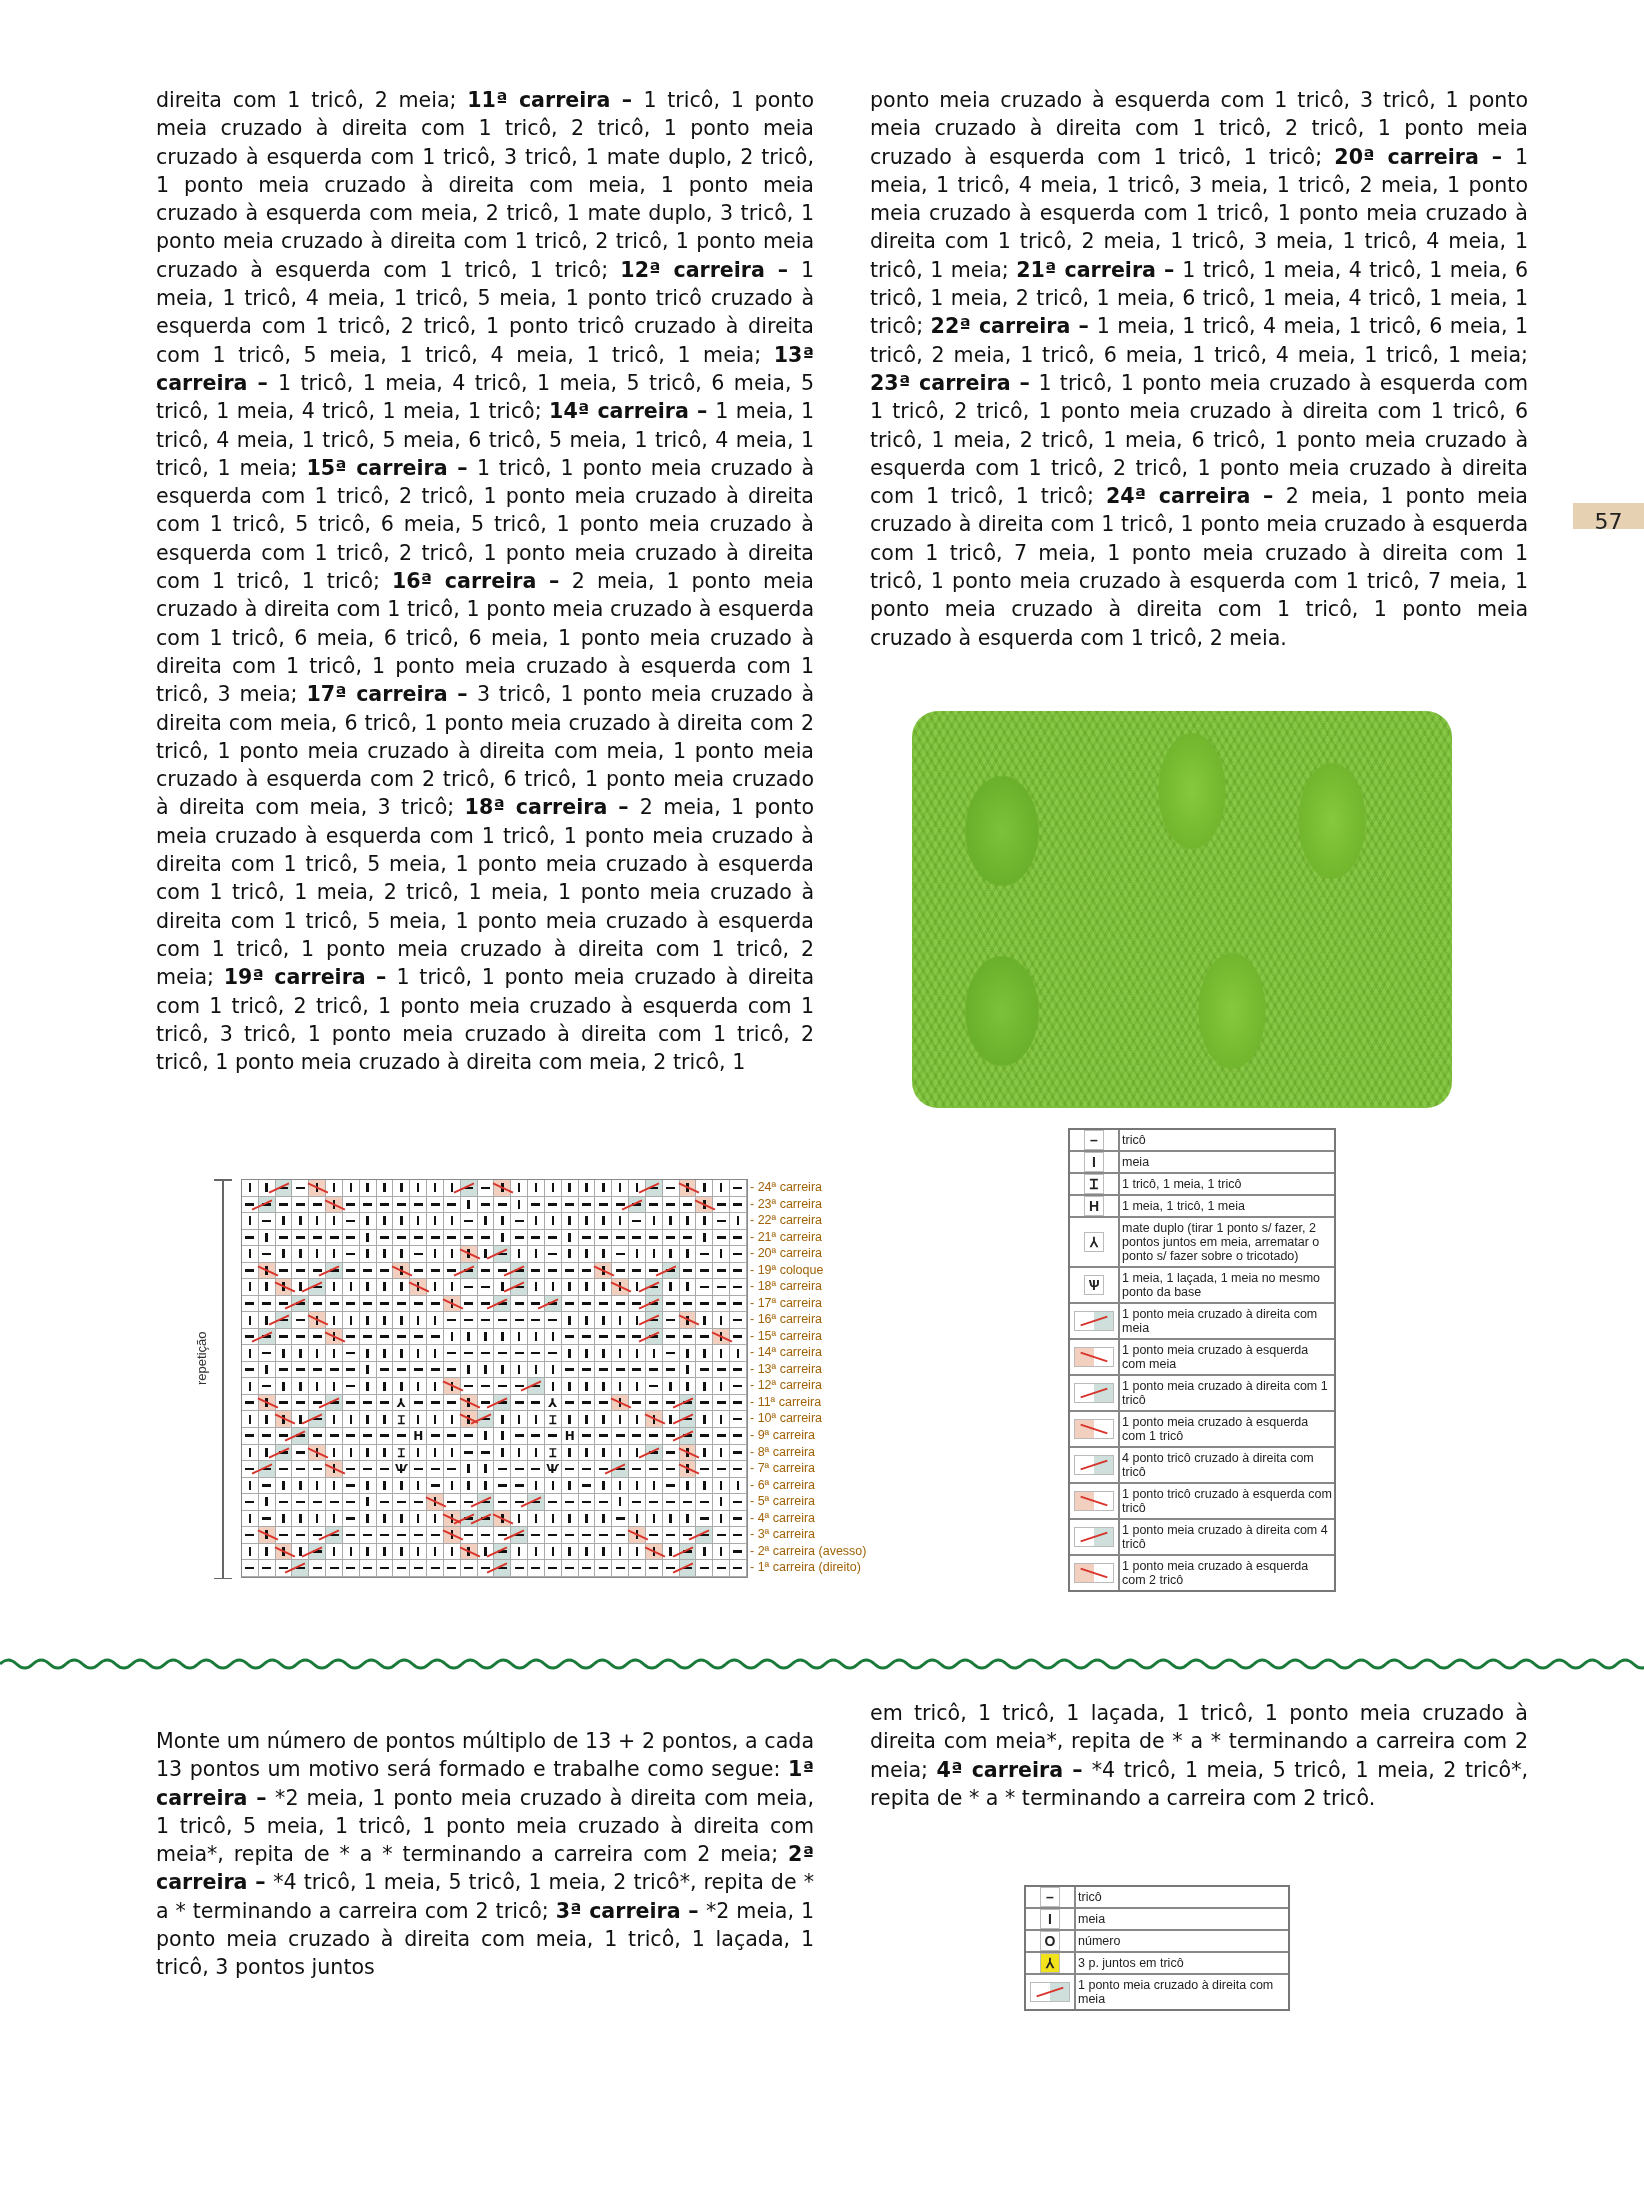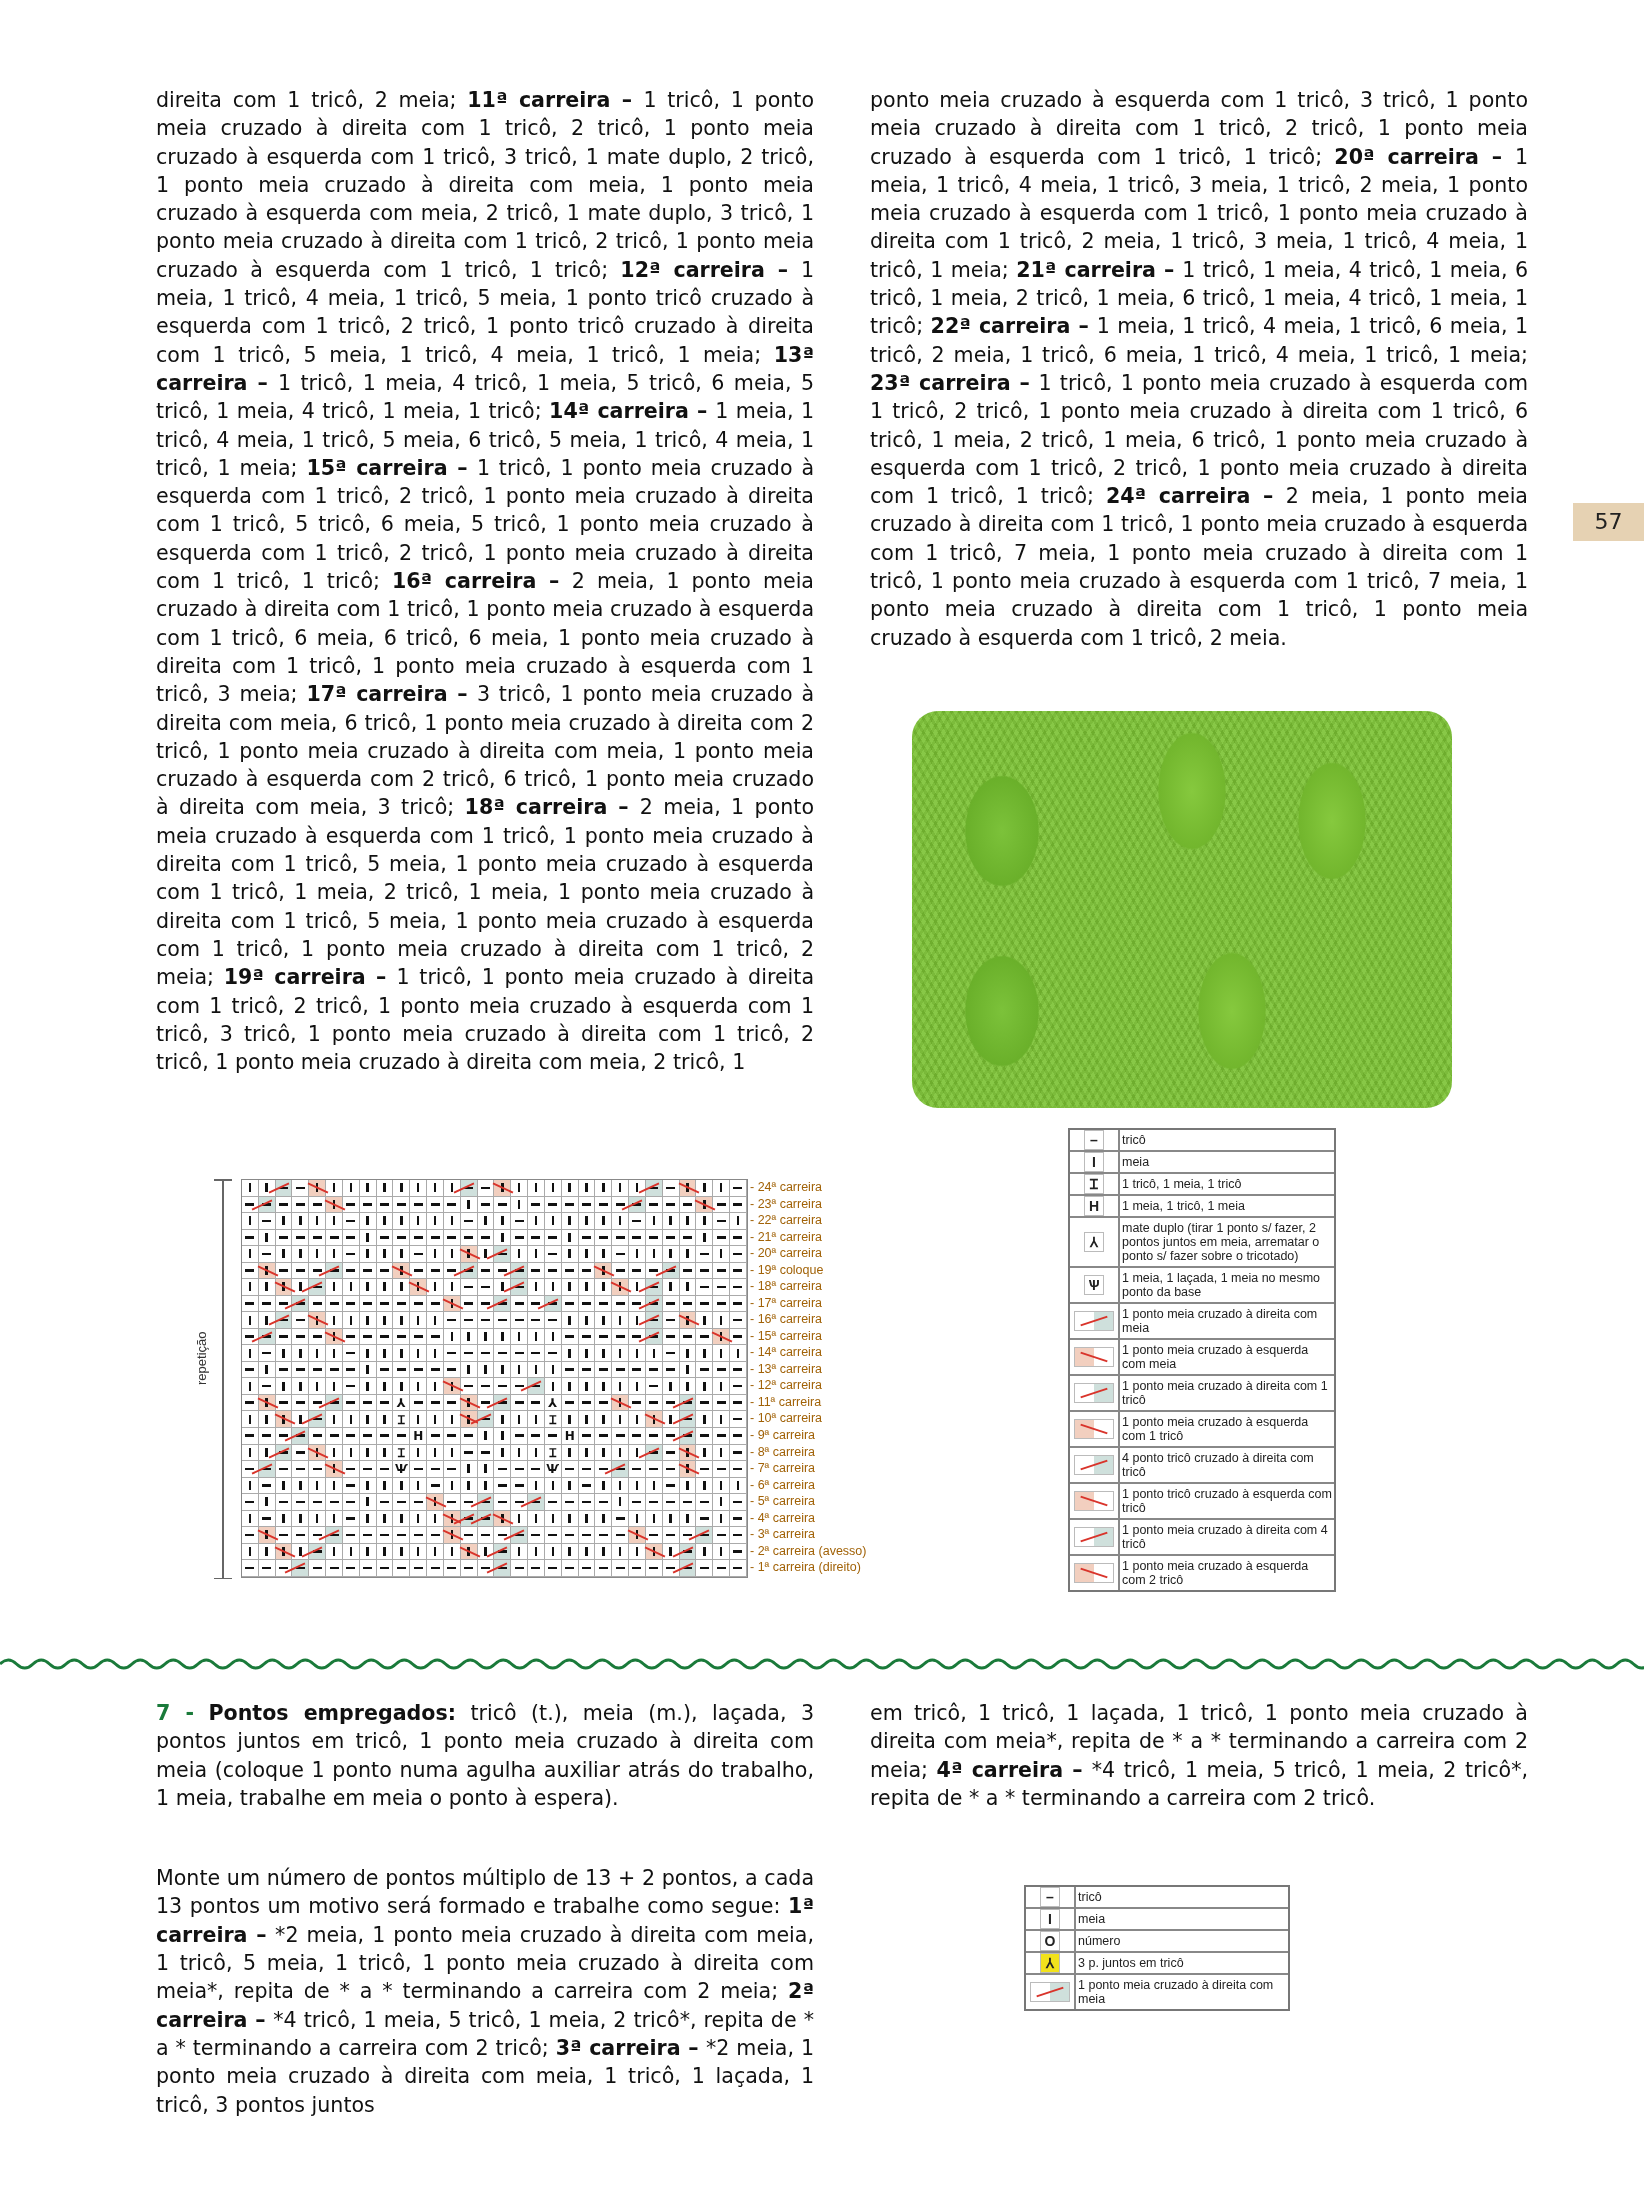--- a/index.html
+++ b/index.html
@@ -9,21 +9,21 @@
        letter-spacing:0px;}
   .col p{margin:12px;}
   .col b{font-weight:bold;}
   #col-left{left:144px;top:74px;width:682px;}
   #col-right{left:858px;top:74px;width:682px;}
   #col-left-b{left:144px;top:1687px;width:682px;}
   #col-right-b{left:858px;top:1687px;width:682px;}
   .gap{height:28px;}
   .green{color:#1a7a3a;font-weight:bold;}
 
-  #page-num{position:absolute;left:1573px;top:503px;width:71px;height:38px;
+  #page-num{position:absolute;left:1573px;top:503px;width:71px;height:26px;
             background:#e6d2b3;font-size:22px;line-height:38px;text-align:center;
             color:#222;}
 
   #photo{position:absolute;left:912px;top:711px;width:540px;height:397px;
          border-radius:26px;overflow:hidden;
          background:
           radial-gradient(ellipse 60px 90px at 90px 120px,#7cc23a 0,#6ab02a 60%,transparent 62%),
           radial-gradient(ellipse 60px 90px at 90px 300px,#7cc23a 0,#6ab02a 60%,transparent 62%),
           radial-gradient(ellipse 55px 95px at 280px 80px,#86c93e 0,#72b62d 60%,transparent 62%),
           radial-gradient(ellipse 55px 95px at 320px 300px,#86c93e 0,#72b62d 60%,transparent 62%),
@@ -926,21 +926,20 @@
       </div>
       <div class="ltxt">1 ponto meia cruzado à esquerda com 2 tricô</div>
     </div>
   </div>
 
 <svg id="wave" viewBox="0 0 1644 24" preserveAspectRatio="none">
     <path id="wavepath" d="M0 12 Q 8.25 4 16.5 12 T 33 12 Q 41.25 4 49.5 12 T 66 12 Q 74.25 4 82.5 12 T 99 12 Q 107.25 4 115.5 12 T 132 12 Q 140.25 4 148.5 12 T 165 12 Q 173.25 4 181.5 12 T 198 12 Q 206.25 4 214.5 12 T 231 12 Q 239.25 4 247.5 12 T 264 12 Q 272.25 4 280.5 12 T 297 12 Q 305.25 4 313.5 12 T 330 12 Q 338.25 4 346.5 12 T 363 12 Q 371.25 4 379.5 12 T 396 12 Q 404.25 4 412.5 12 T 429 12 Q 437.25 4 445.5 12 T 462 12 Q 470.25 4 478.5 12 T 495 12 Q 503.25 4 511.5 12 T 528 12 Q 536.25 4 544.5 12 T 561 12 Q 569.25 4 577.5 12 T 594 12 Q 602.25 4 610.5 12 T 627 12 Q 635.25 4 643.5 12 T 660 12 Q 668.25 4 676.5 12 T 693 12 Q 701.25 4 709.5 12 T 726 12 Q 734.25 4 742.5 12 T 759 12 Q 767.25 4 775.5 12 T 792 12 Q 800.25 4 808.5 12 T 825 12 Q 833.25 4 841.5 12 T 858 12 Q 866.25 4 874.5 12 T 891 12 Q 899.25 4 907.5 12 T 924 12 Q 932.25 4 940.5 12 T 957 12 Q 965.25 4 973.5 12 T 990 12 Q 998.25 4 1006.5 12 T 1023 12 Q 1031.25 4 1039.5 12 T 1056 12 Q 1064.25 4 1072.5 12 T 1089 12 Q 1097.25 4 1105.5 12 T 1122 12 Q 1130.25 4 1138.5 12 T 1155 12 Q 1163.25 4 1171.5 12 T 1188 12 Q 1196.25 4 1204.5 12 T 1221 12 Q 1229.25 4 1237.5 12 T 1254 12 Q 1262.25 4 1270.5 12 T 1287 12 Q 1295.25 4 1303.5 12 T 1320 12 Q 1328.25 4 1336.5 12 T 1353 12 Q 1361.25 4 1369.5 12 T 1386 12 Q 1394.25 4 1402.5 12 T 1419 12 Q 1427.25 4 1435.5 12 T 1452 12 Q 1460.25 4 1468.5 12 T 1485 12 Q 1493.25 4 1501.5 12 T 1518 12 Q 1526.25 4 1534.5 12 T 1551 12 Q 1559.25 4 1567.5 12 T 1584 12 Q 1592.25 4 1600.5 12 T 1617 12 Q 1625.25 4 1633.5 12 T 1650 12" fill="none" stroke="#1a7a3a" stroke-width="3"></path>
   </svg>
 
 <div id="col-left-b" class="col">
-  <p><span class="green">7 -</span> <b>Pontos empregados:</b><span> tricô (t.), meia (m.), laçada, 3 pontos juntos em tricô, 1 ponto meia cruzado à direita com meia (coloque 1 ponto numa agulha auxiliar atrás do trabalho, 1 meia, trabalhe em meia o ponto à espera).</span></p>
   <div class="gap"></div>
   <p><span>Monte um número de pontos múltiplo de 13 + 2 pontos, a cada 13 pontos um motivo será formado e trabalhe como segue: </span><b>1ª carreira – </b><span>*2 meia, 1 ponto meia cruzado à direita com meia, 1 tricô, 5 meia, 1 tricô, 1 ponto meia cruzado à direita com meia*, repita de * a * terminando a carreira com 2 meia; </span><b>2ª carreira – </b><span>*4 tricô, 1 meia, 5 tricô, 1 meia, 2 tricô*, repita de * a * terminando a carreira com 2 tricô; </span><b>3ª carreira – </b><span>*2 meia, 1 ponto meia cruzado à direita com meia, 1 tricô, 1 laçada, 1 tricô, 3 pontos juntos</span></p>
 </div>
 <div id="col-right-b" class="col">
     <p><span>em tricô, 1 tricô, 1 laçada, 1 tricô, 1 ponto meia cruzado à direita com meia*, repita de * a * terminando a carreira com 2 meia; </span><b>4ª carreira – </b><span>*4 tricô, 1 meia, 5 tricô, 1 meia, 2 tricô*, repita de * a * terminando a carreira com 2 tricô.</span></p>
   </div>
 
 <div id="legend2" class="legend">
     <div class="lrow">
       <div class="lsym">

